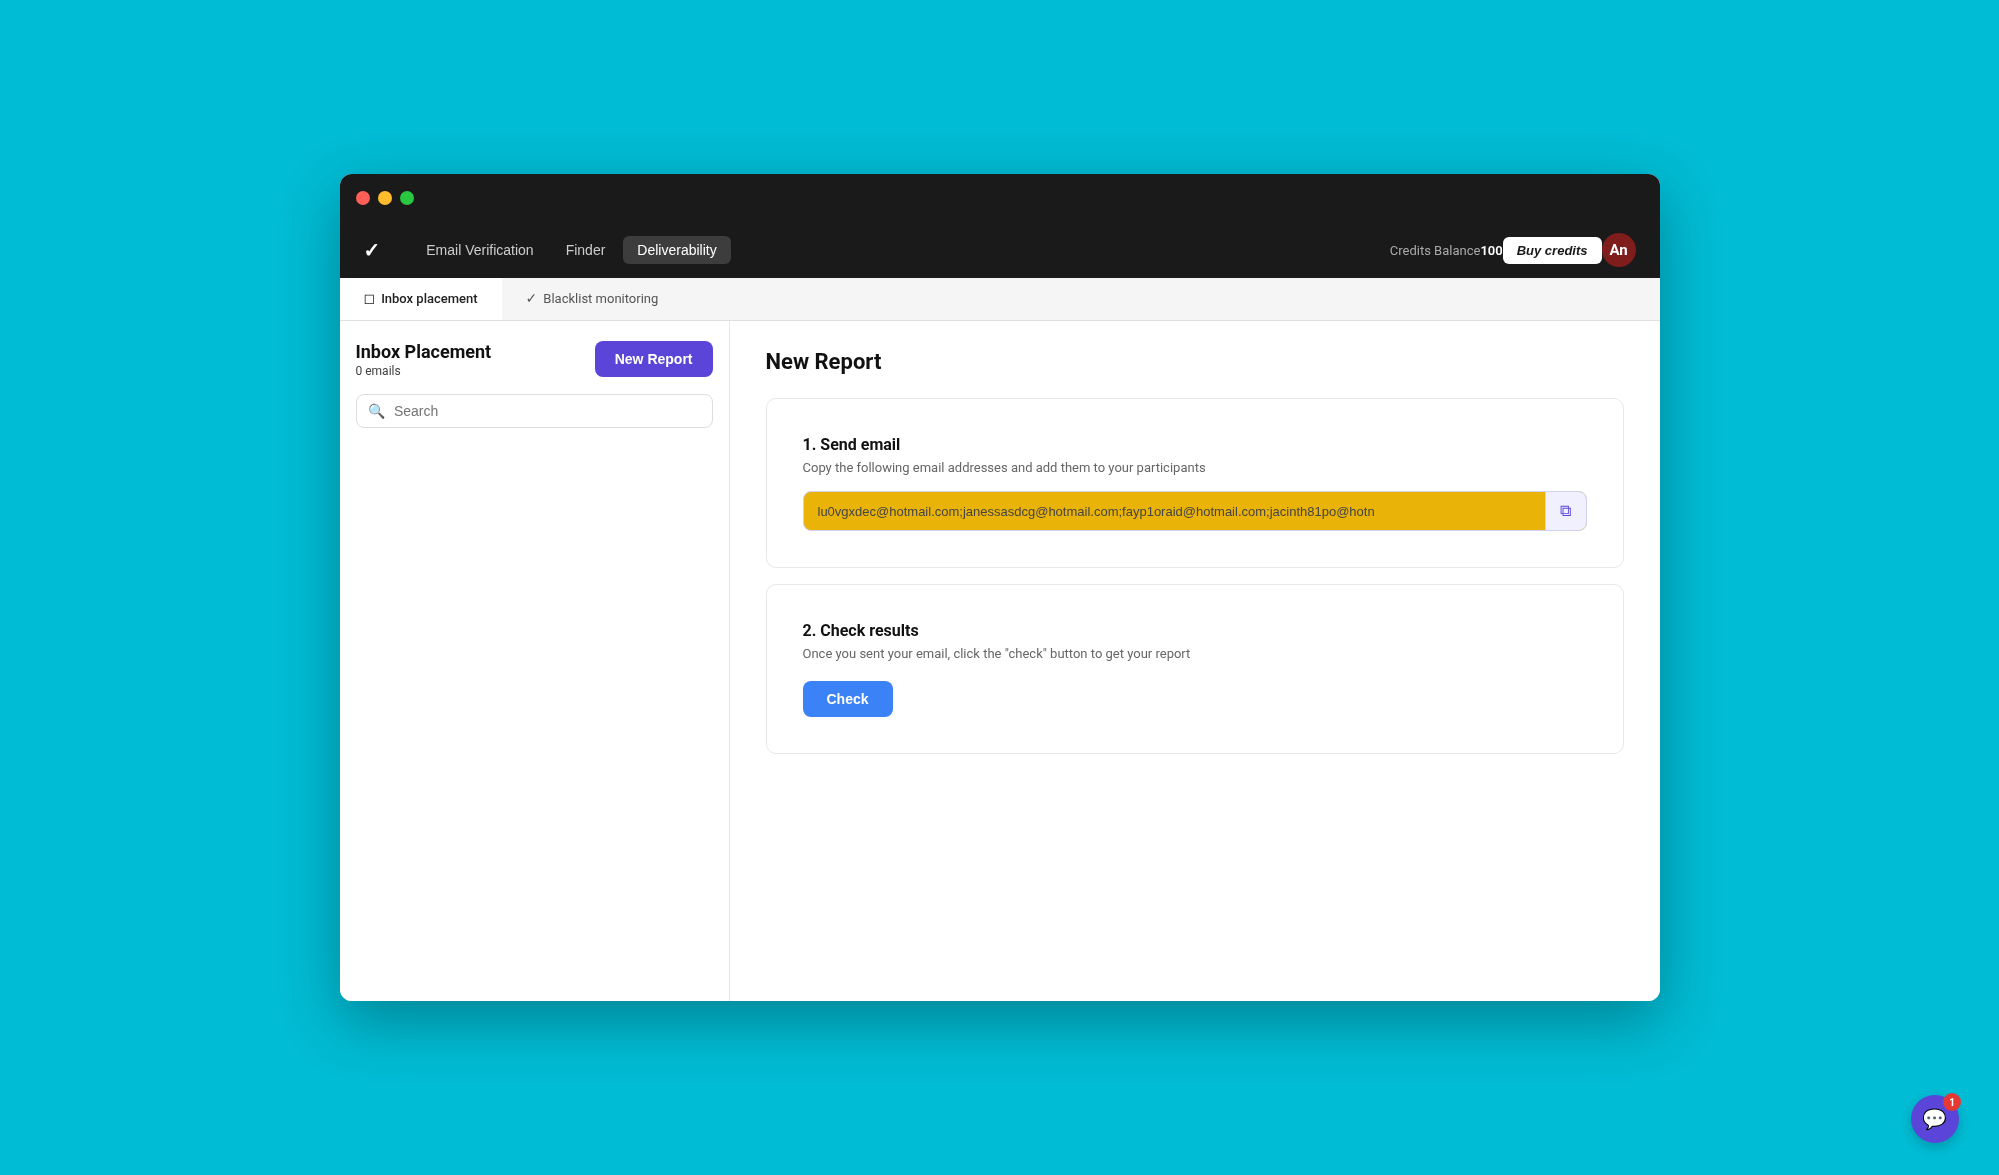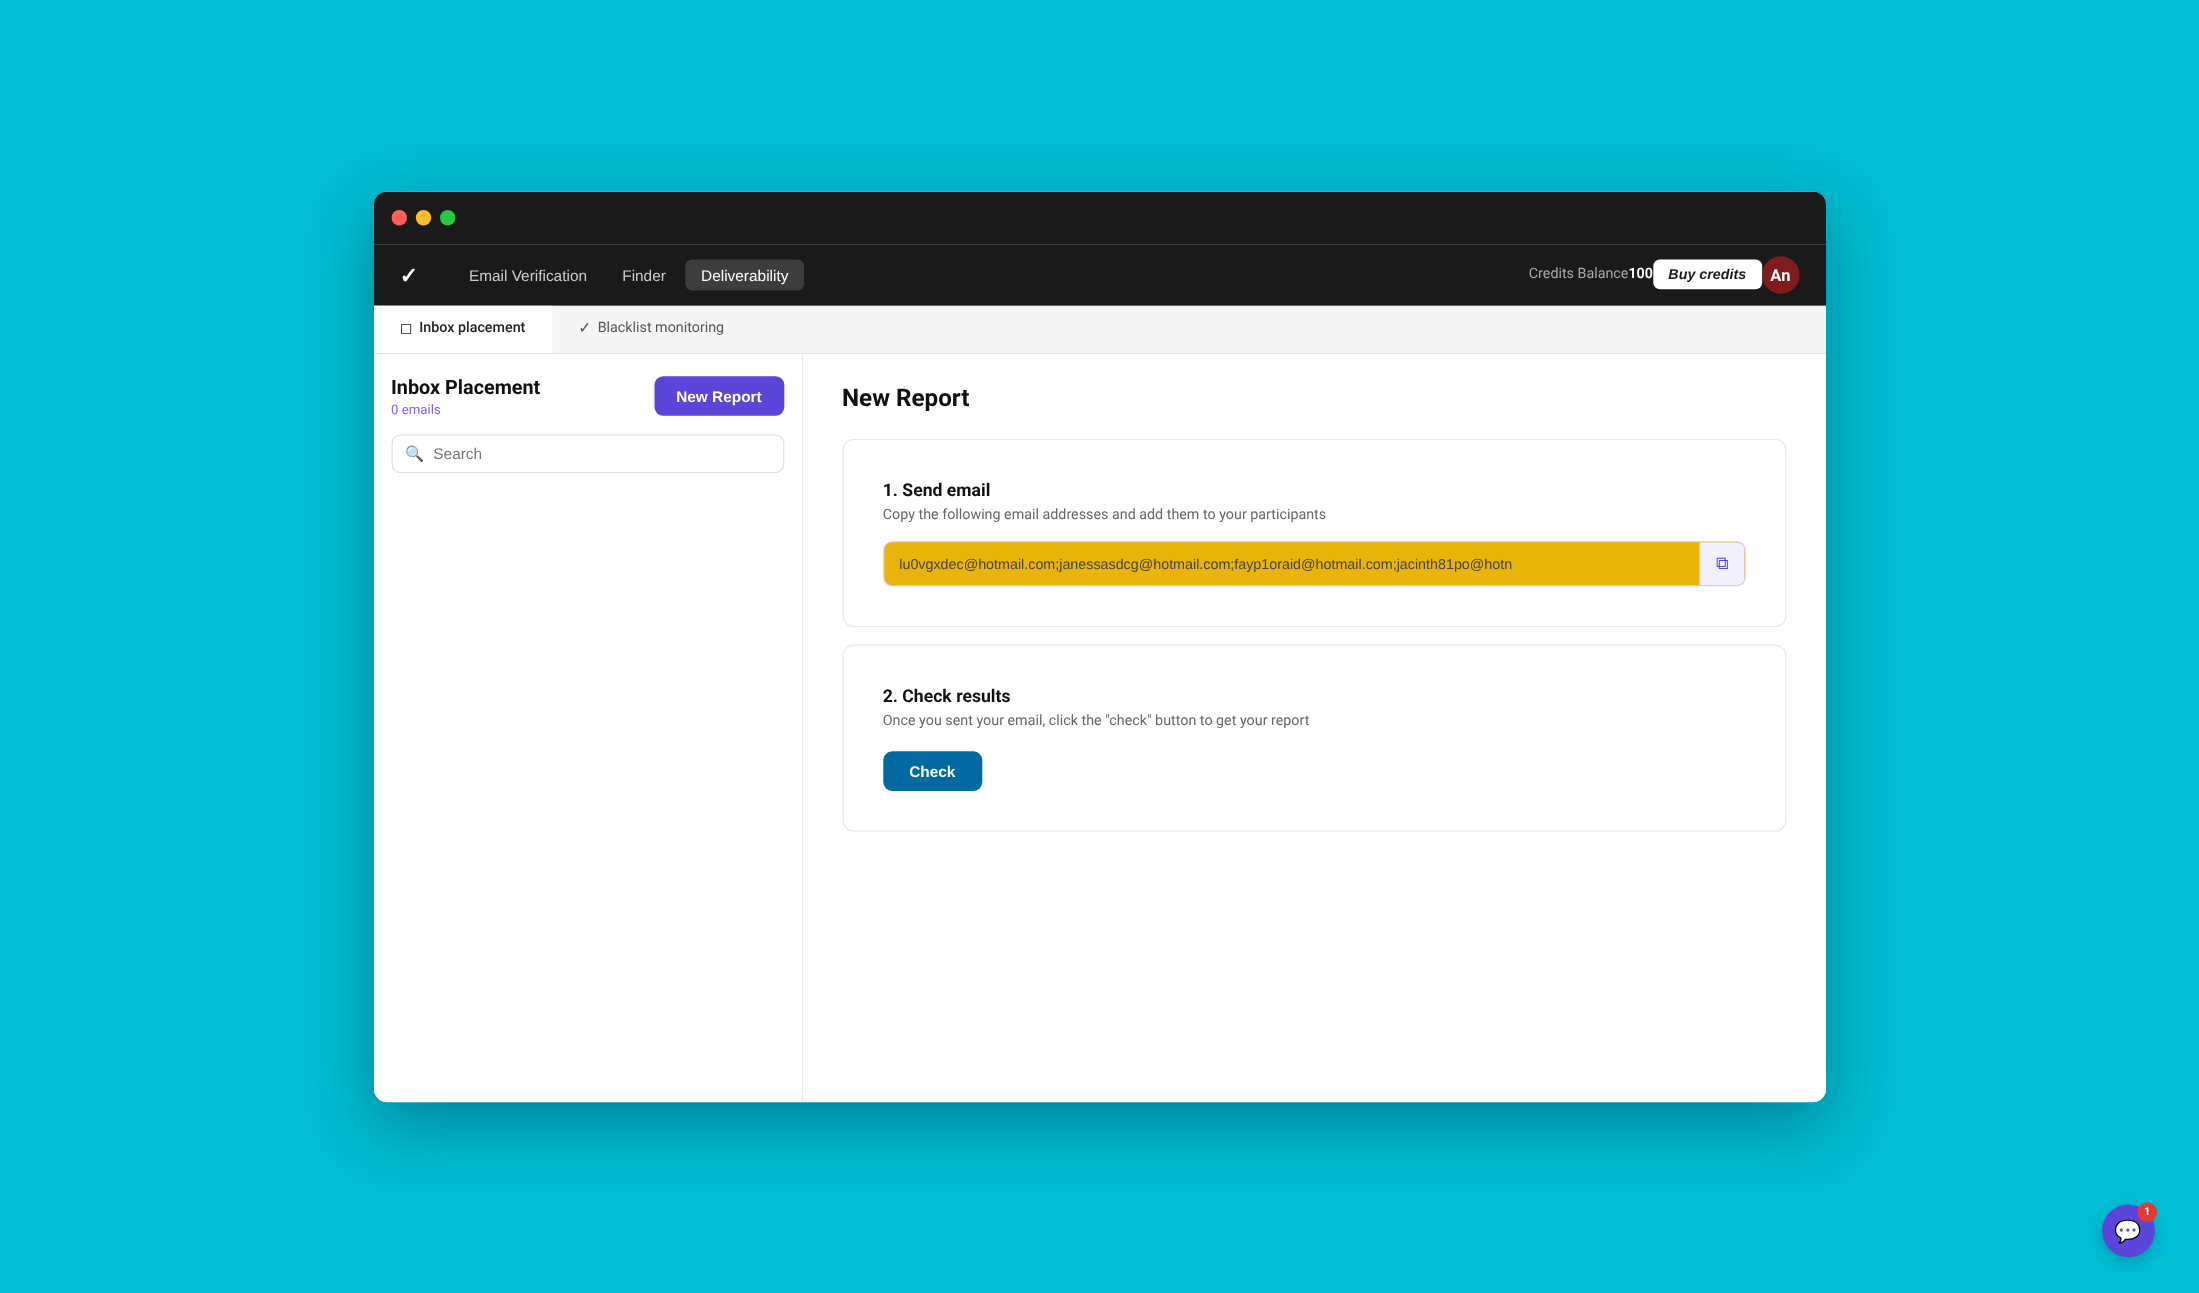--- a/index.html
+++ b/index.html
@@ -159,21 +159,21 @@
       justify-content: space-between;
       margin-bottom: 16px;
     }
     .sidebar-title {
       font-size: 18px;
       font-weight: 700;
       color: #111;
     }
     .sidebar-subtitle {
       font-size: 12px;
-      color: #8b5cf6;
+      color: #404040;
       margin-top: 2px;
     }
     .new-report-btn {
       background: #5b45d8;
       color: #fff;
       border: none;
       border-radius: 8px;
       padding: 10px 20px;
       font-size: 14px;
       font-weight: 600;
@@ -265,21 +265,21 @@
       cursor: pointer;
       display: flex;
       align-items: center;
       justify-content: center;
       color: #5b45d8;
       font-size: 16px;
     }
 
     
     .check-btn {
-      background: #0369a1;
+      background: #3b82f6;
       color: #fff;
       border: none;
       border-radius: 8px;
       padding: 10px 24px;
       font-size: 14px;
       font-weight: 600;
       cursor: pointer;
       margin-top: 4px;
     }
 

